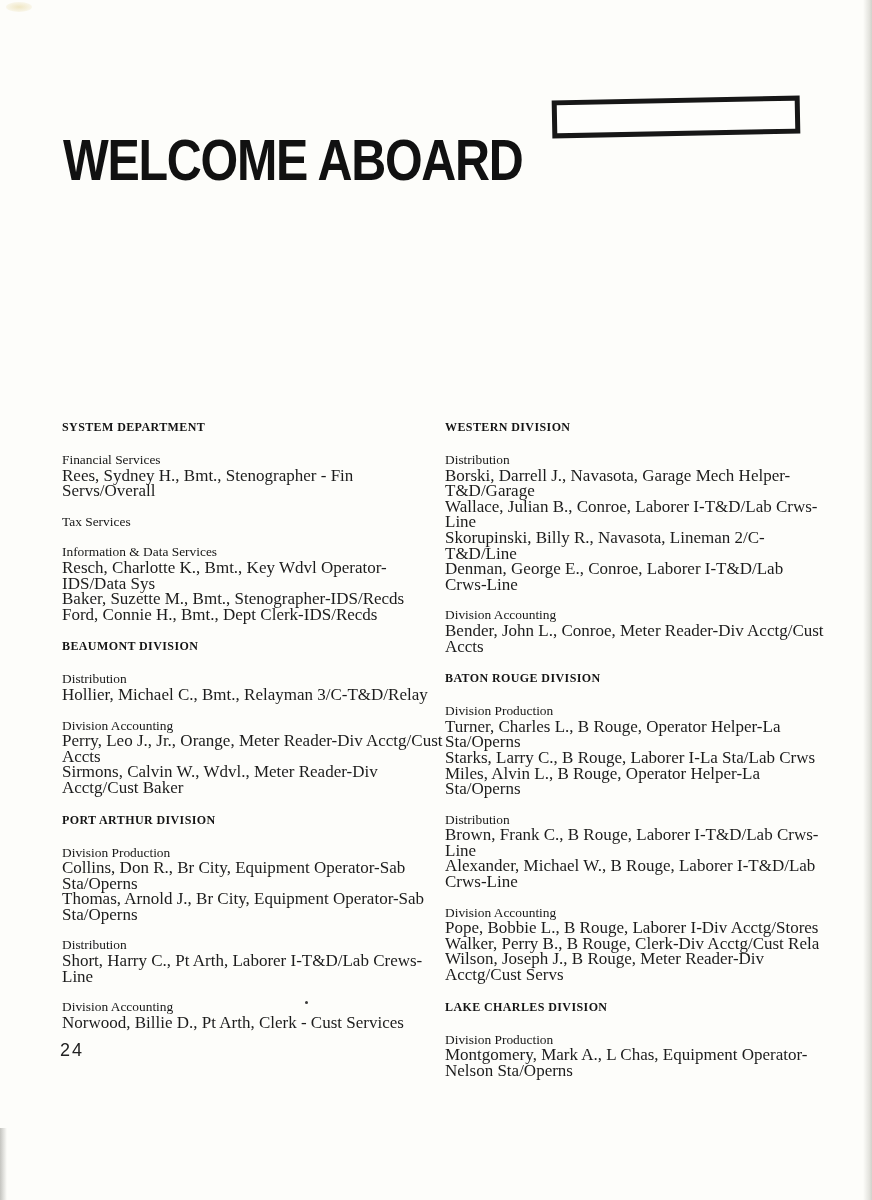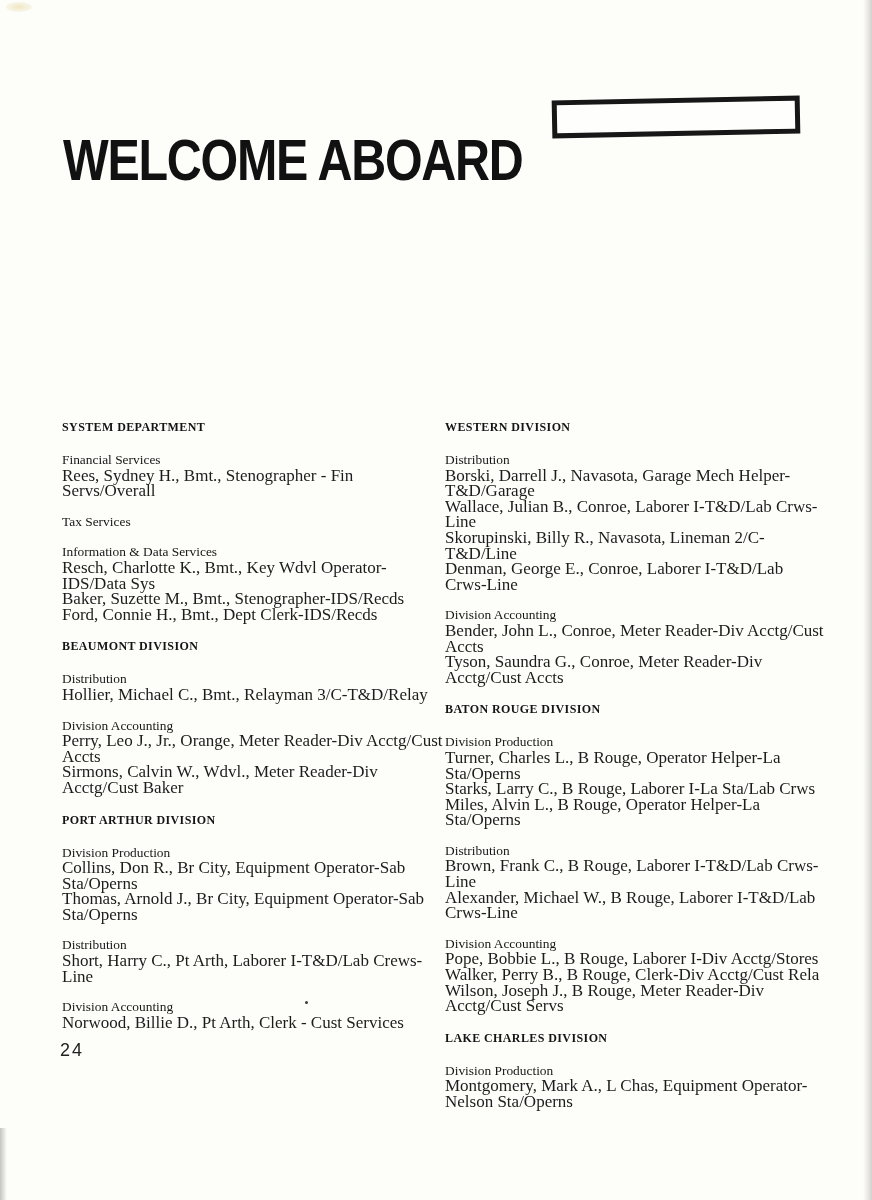--- a/index.html
+++ b/index.html
@@ -178,21 +178,20 @@
           <div class="entry-group">
             <div class="group-subheading">Distribution</div>
             <div class="entry-line">Borski, Darrell J., Navasota, Garage Mech Helper-T&amp;D/Garage</div>
             <div class="entry-line">Wallace, Julian B., Conroe, Laborer I-T&amp;D/Lab Crws-Line</div>
             <div class="entry-line">Skorupinski, Billy R., Navasota, Lineman 2/C-T&amp;D/Line</div>
             <div class="entry-line">Denman, George E., Conroe, Laborer I-T&amp;D/Lab Crws-Line</div>
           </div>
           <div class="entry-group">
             <div class="group-subheading">Division Accounting</div>
             <div class="entry-line">Bender, John L., Conroe, Meter Reader-Div Acctg/Cust Accts</div>
-            <div class="entry-line">Tyson, Saundra G., Conroe, Meter Reader-Div Acctg/Cust Accts</div>
           </div>
         </section>
         <section class="doc-section">
           <h2 class="section-heading">BATON ROUGE DIVISION</h2>
           <div class="entry-group">
             <div class="group-subheading">Division Production</div>
             <div class="entry-line">Turner, Charles L., B Rouge, Operator Helper-La Sta/Operns</div>
             <div class="entry-line">Starks, Larry C., B Rouge, Laborer I-La Sta/Lab Crws</div>
             <div class="entry-line">Miles, Alvin L., B Rouge, Operator Helper-La Sta/Operns</div>
           </div>

